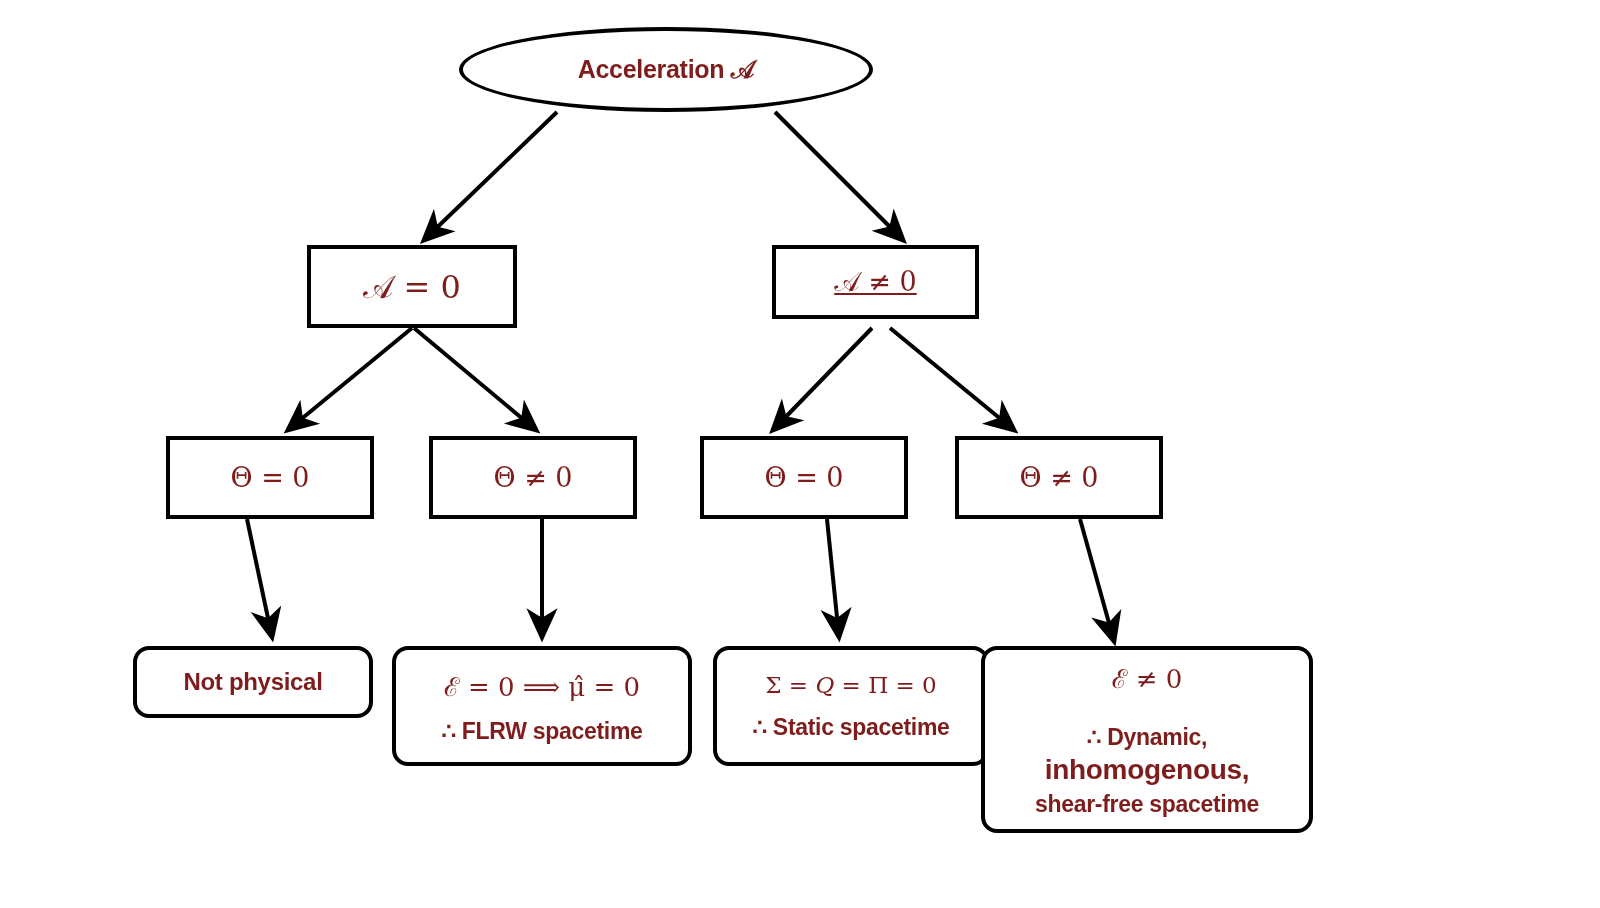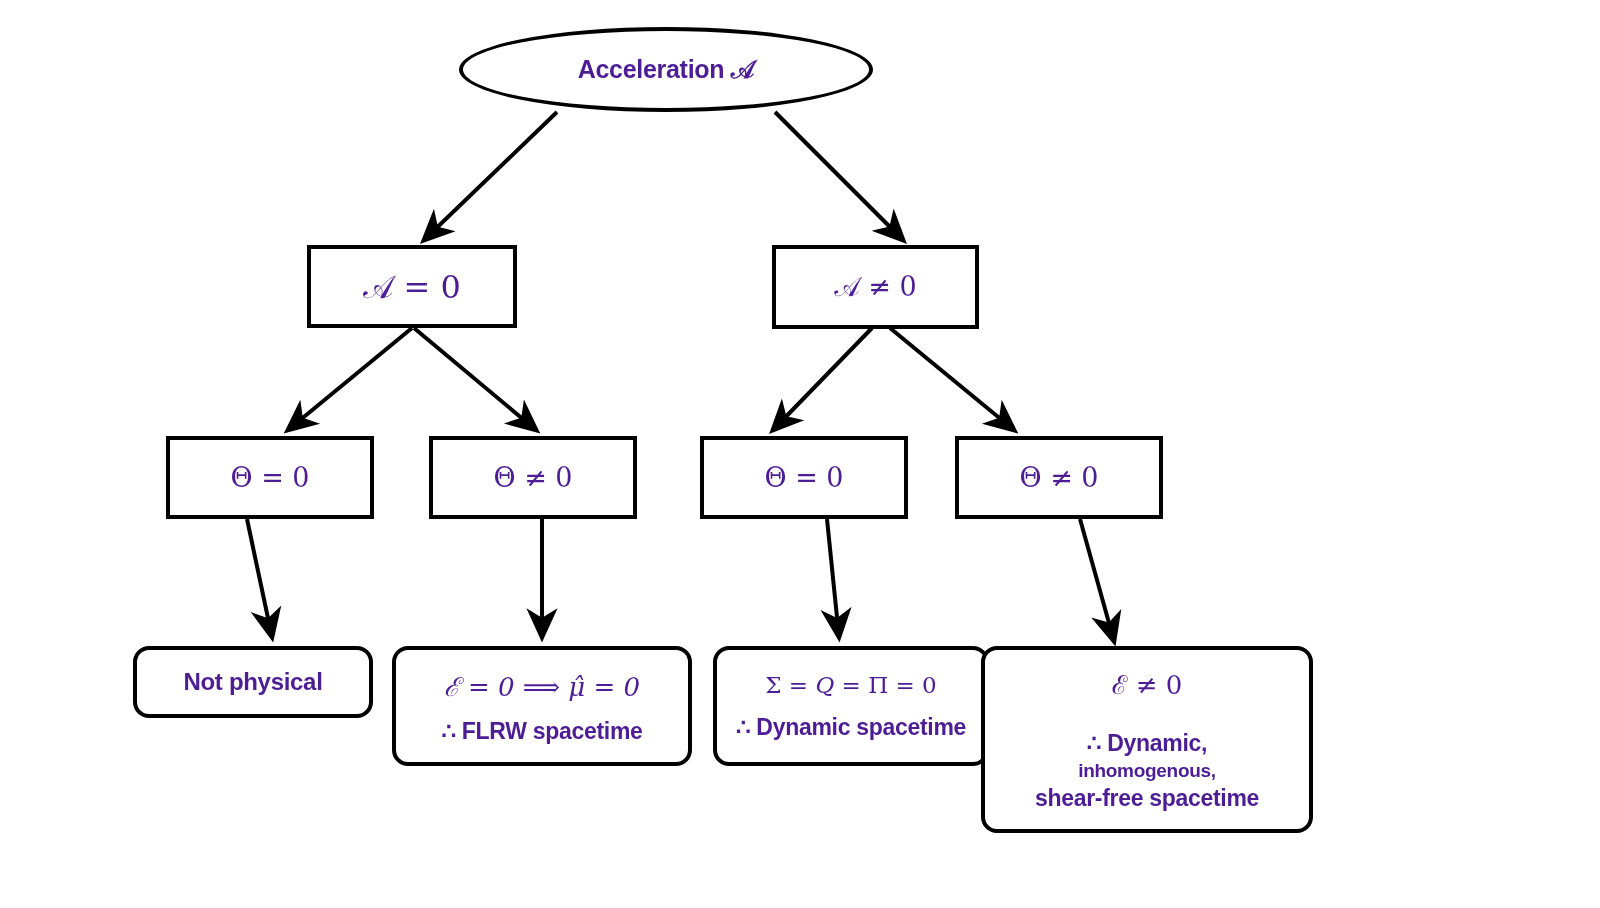--- a/index.html
+++ b/index.html
@@ -18,21 +18,21 @@
   .node {
     position: absolute;
     box-sizing: border-box;
     background: #ffffff;
     border: 4px solid #000000;
     display: flex;
     flex-direction: column;
     align-items: center;
     justify-content: center;
     text-align: center;
-    color: #4c1d95;
+    color: #7f1d1d;
   }
   .node.rect { border-radius: 0; }
   .node.rounded { border-radius: 16px; }
   .node.ellipse { border-radius: 50% / 50%; }
 
   .txt-sans {
     font-family: "Liberation Sans", sans-serif;
     font-weight: bold;
     letter-spacing: -0.3px;
   }
@@ -87,21 +87,21 @@
   </svg>
 
   <div class="node ellipse" style="left:459px; top:27px; width:414px; height:85px; font-size:25px;">
     <span class="txt-sans">Acceleration 𝒜</span>
   </div>
 
   <div class="node rect" style="left:307px; top:245px; width:210px; height:83px; font-size:32px;">
     <span class="txt-math">𝒜 = 0</span>
   </div>
 
-  <div class="node rect" style="left:772px; top:245px; width:207px; height:84px; font-size:27px;">
+  <div class="node rect" style="left:772px; top:245px; width:207px; height:74px; font-size:27px;text-decoration:underline;">
     <span class="txt-math">𝒜 ≠ 0</span>
   </div>
 
   <div class="node rect" style="left:166px; top:436px; width:208px; height:83px; font-size:27px;">
     <span class="txt-math">Θ = 0</span>
   </div>
 
   <div class="node rect" style="left:429px; top:436px; width:208px; height:83px; font-size:27px;">
     <span class="txt-math">Θ ≠ 0</span>
   </div>
@@ -112,29 +112,29 @@
 
   <div class="node rect" style="left:955px; top:436px; width:208px; height:83px; font-size:27px;">
     <span class="txt-math">Θ ≠ 0</span>
   </div>
 
   <div class="node rounded" style="left:133px; top:646px; width:240px; height:72px; font-size:24px;">
     <span class="txt-sans">Not physical</span>
   </div>
 
   <div class="node rounded" style="left:392px; top:646px; width:300px; height:120px; font-size:26px; padding:6px 10px;">
-    <span class="txt-math line1" style="display:block; margin-bottom:14px;font-style:italic;">ℰ = 0  ⟹  μ̂ = 0</span>
+    <span class="txt-math line1" style="display:block; margin-bottom:14px;">ℰ = 0  ⟹  μ̂ = 0</span>
     <span class="txt-sans" style="font-size:23px;">∴ FLRW spacetime</span>
   </div>
 
   <div class="node rounded" style="left:713px; top:646px; width:276px; height:120px; font-size:23px; padding:6px 8px;">
     <span class="txt-math line1" style="display:block; margin-bottom:16px;">Σ = 𝑄 = Π = 0</span>
-    <span class="txt-sans" style="font-size:23px;">∴ Dynamic spacetime</span>
+    <span class="txt-sans" style="font-size:23px;">∴ Static spacetime</span>
   </div>
 
   <div class="node rounded" style="left:981px; top:646px; width:332px; height:187px; font-size:26px; padding:0 12px;">
     <span class="txt-math" style="display:block; margin-bottom:26px;">ℰ ≠ 0</span>
     <span class="txt-sans" style="display:block; font-size:23px; line-height:1.32;">∴ Dynamic,</span>
-    <span class="txt-sans" style="display:block; font-size:19px; line-height:1.32;">inhomogenous,</span>
+    <span class="txt-sans" style="display:block; font-size:28px; line-height:1.32;">inhomogenous,</span>
     <span class="txt-sans" style="display:block; font-size:23px; line-height:1.32;">shear-free spacetime</span>
   </div>
 
 </div>
 
 </body></html>

